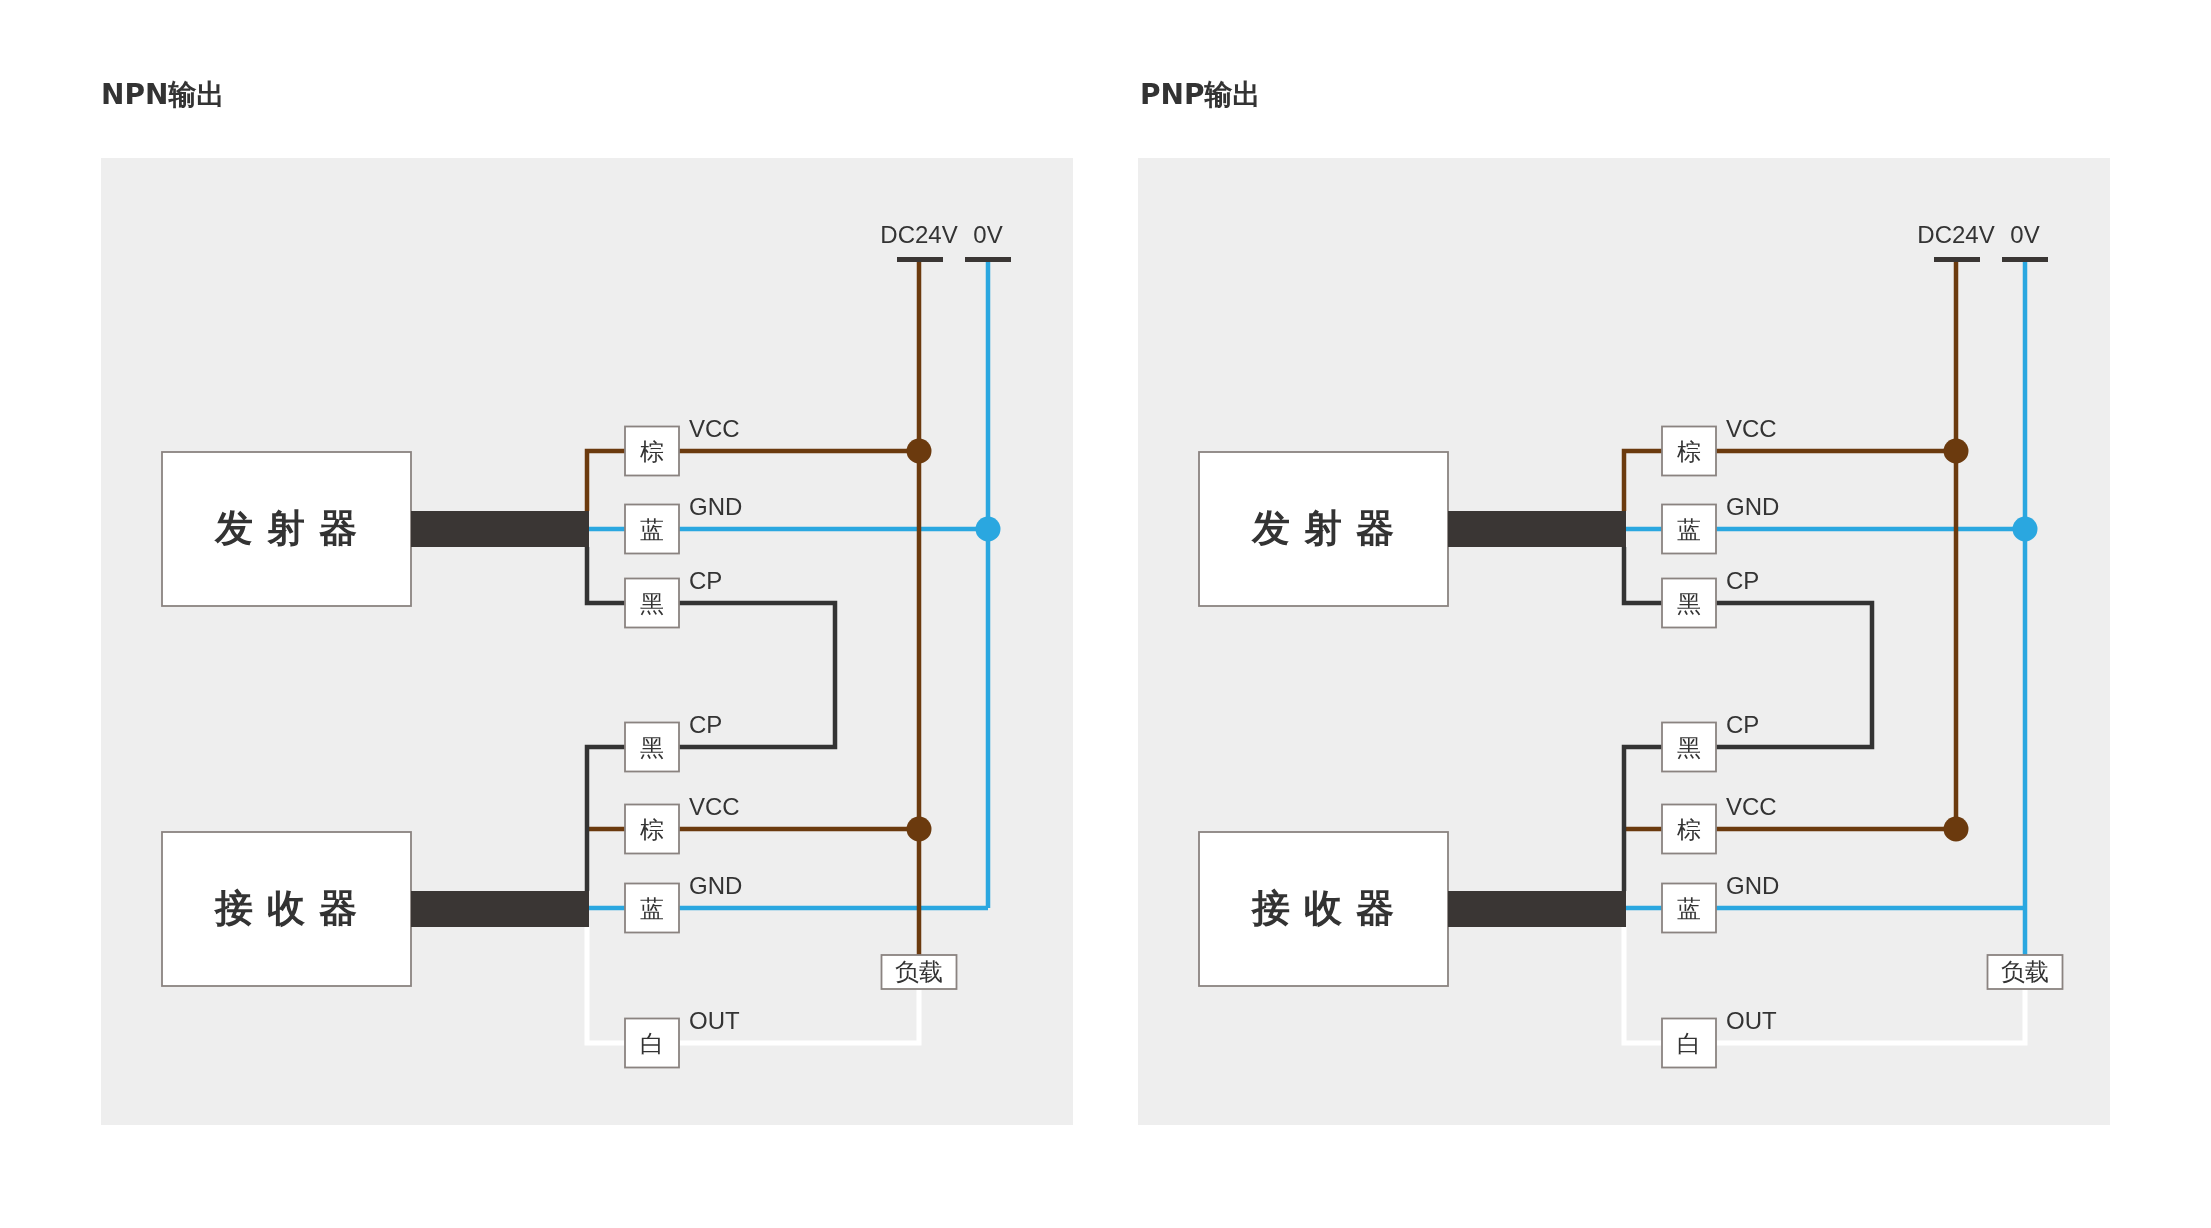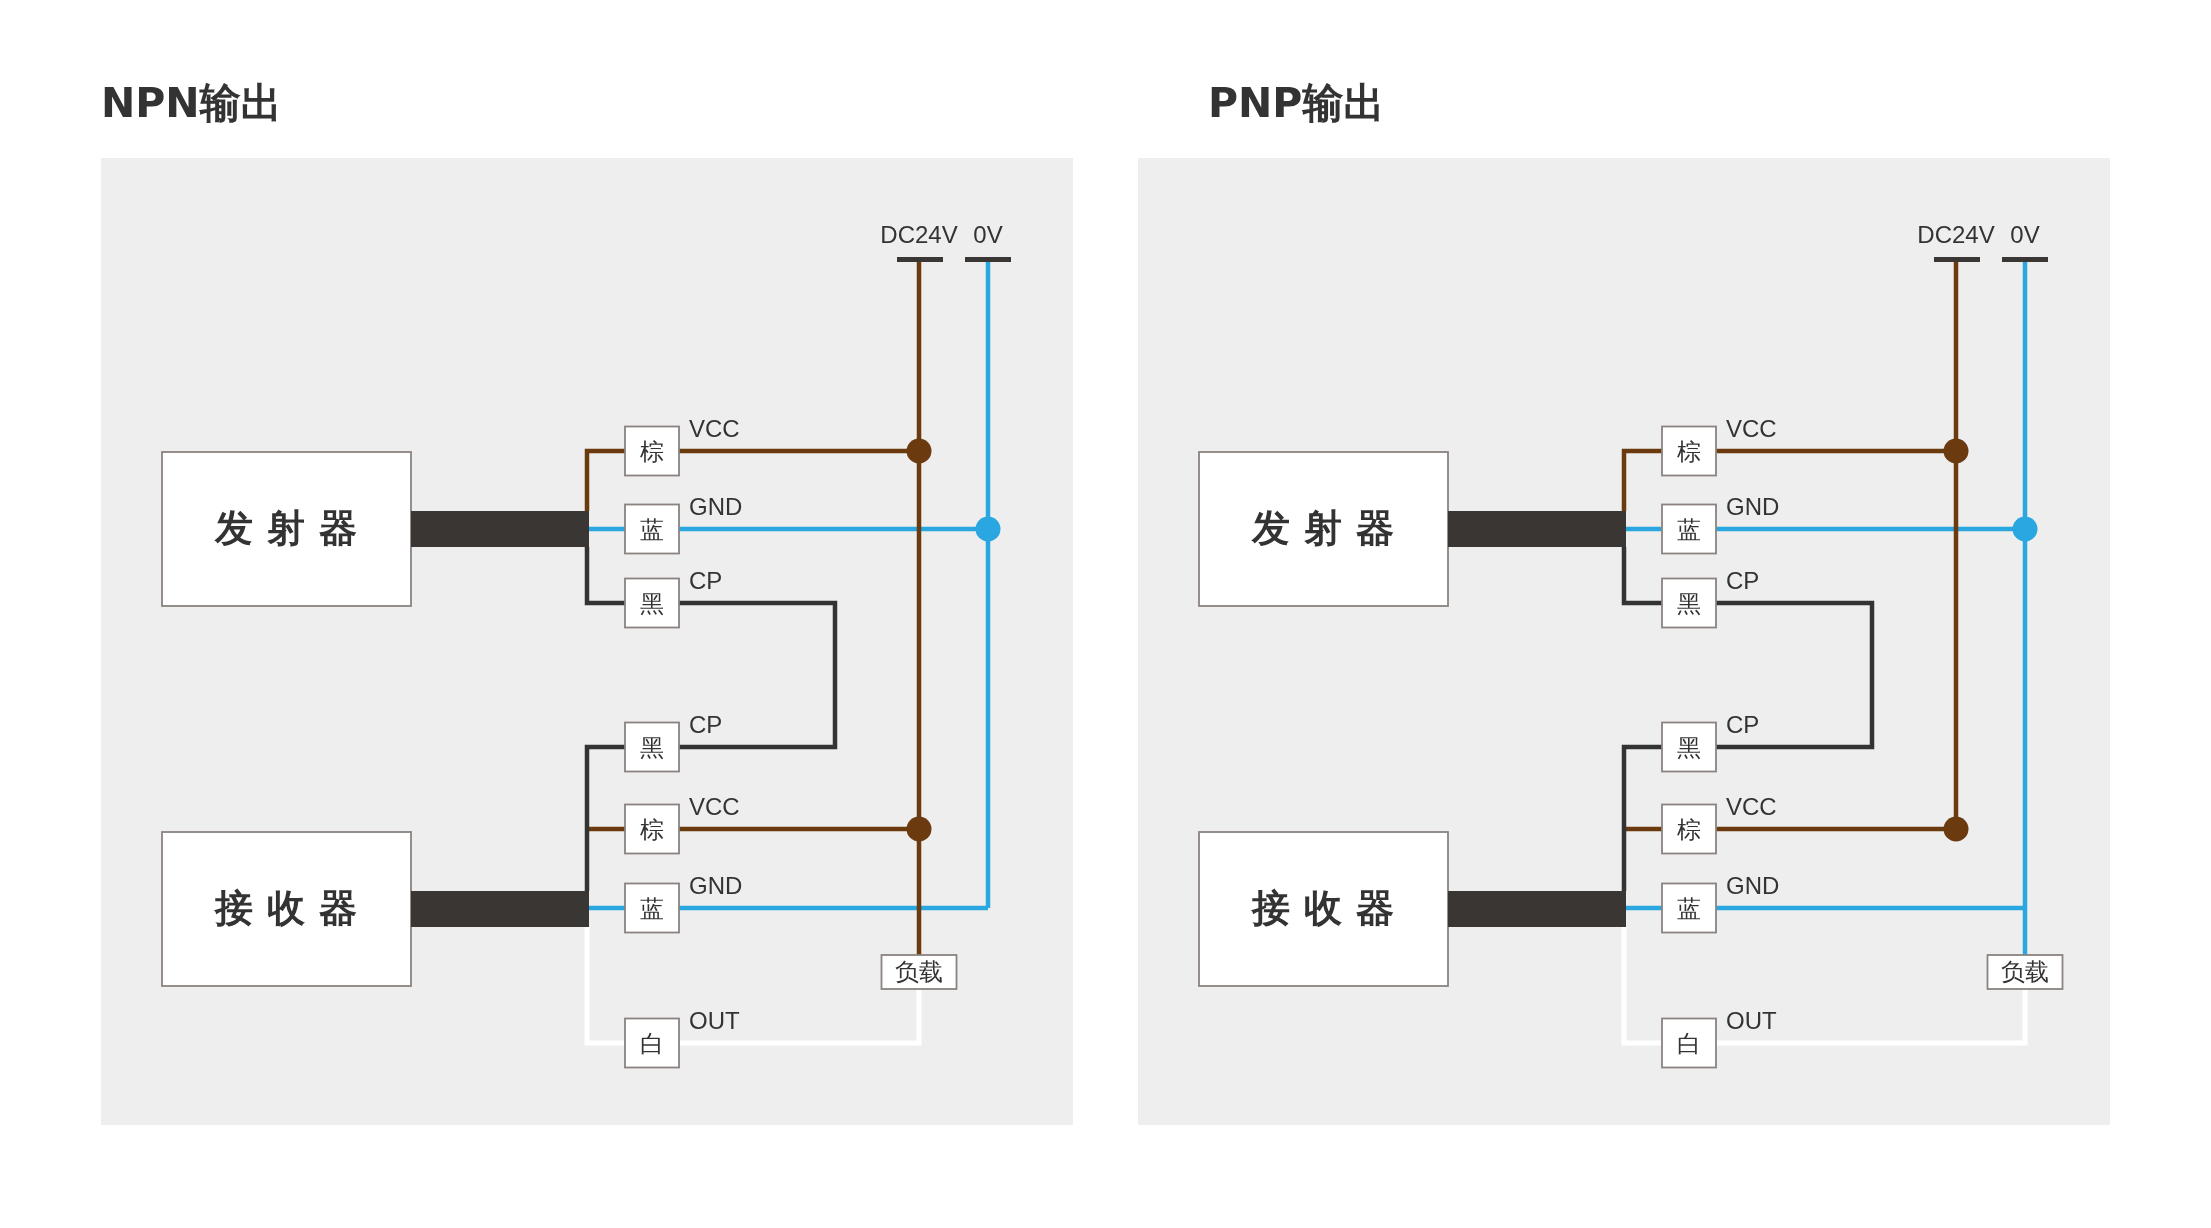--- a/index.html
+++ b/index.html
@@ -1,27 +1,27 @@
 <!DOCTYPE html>
 <html><head>
 <meta charset="utf-8">
 <style>
   html,body{margin:0;padding:0;background:#ffffff;}
   body{width:2211px;height:1228px;position:relative;overflow:hidden;font-family:"DejaVu Sans","Liberation Sans",sans-serif;}
-  .title{position:absolute;top:76px;font-size:41px;font-weight:bold;color:#333333;letter-spacing:0px;font-family:"DejaVu Sans",sans-serif;}
+  .title{position:absolute;top:76px;font-size:28px;font-weight:bold;color:#333333;letter-spacing:0px;font-family:"DejaVu Sans",sans-serif;}
   svg{position:absolute;left:0;top:0;}
   .lbl{font-family:"Liberation Sans","DejaVu Sans",sans-serif;font-size:24px;fill:#333333;}
   .cn{font-family:"DejaVu Sans",sans-serif;font-size:24px;fill:#333333;}
   .big{font-family:"DejaVu Sans",sans-serif;font-size:38px;font-weight:bold;fill:#333333;letter-spacing:14px;}
 </style>
 </head>
 <body>
 
 <div class="title" style="left:101px;">NPN输出</div>
-<div class="title" style="left:1208px;">PNP输出</div>
+<div class="title" style="left:1140px;">PNP输出</div>
 
 <svg id="canvas" width="2211" height="1228" viewBox="0 0 2211 1228">
     <g transform="translate(0,0)">
       <rect x="101" y="158" width="972" height="967" fill="#eeeeee"></rect>
       <polyline points="587,927 587,1043 919,1043 919,989" fill="none" stroke="#ffffff" stroke-width="5" stroke-linejoin="miter"></polyline>
       <polyline points="587,529 988,529" fill="none" stroke="#2aa7e0" stroke-width="4.5" stroke-linejoin="miter"></polyline>
       <polyline points="587,908 988,908" fill="none" stroke="#2aa7e0" stroke-width="4.5" stroke-linejoin="miter"></polyline>
       <polyline points="988,259 988,908" fill="none" stroke="#2aa7e0" stroke-width="4.5" stroke-linejoin="miter"></polyline>
       <polyline points="587,511 587,451 919,451" fill="none" stroke="#6b3a0e" stroke-width="4.5" stroke-linejoin="miter"></polyline>
       <polyline points="587,829 919,829" fill="none" stroke="#6b3a0e" stroke-width="4.5" stroke-linejoin="miter"></polyline>

